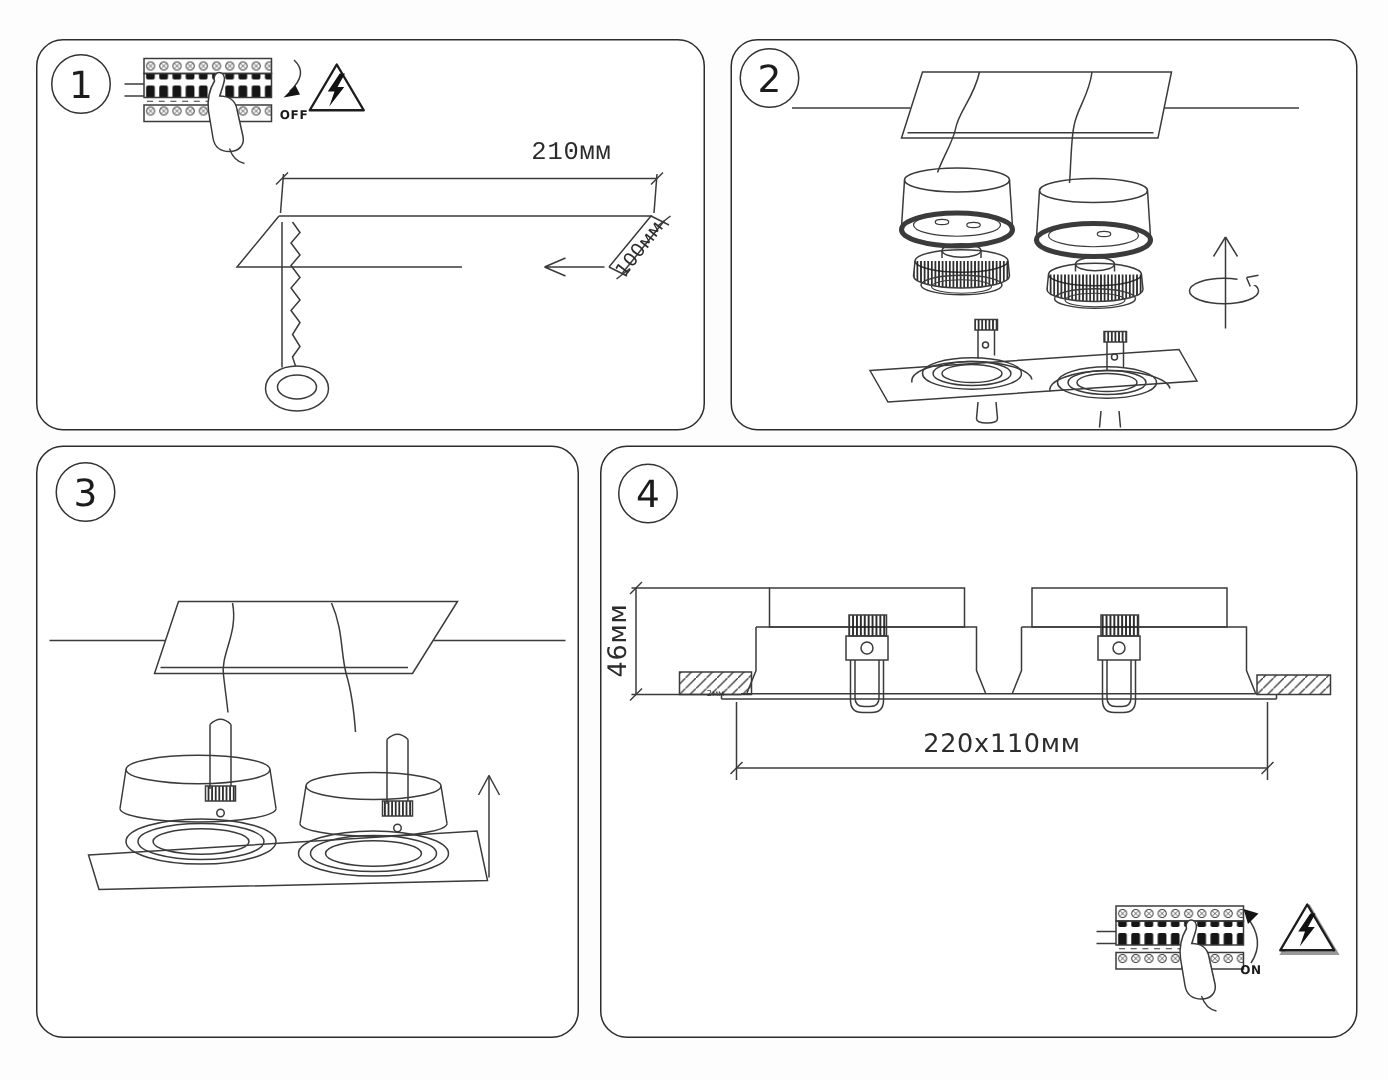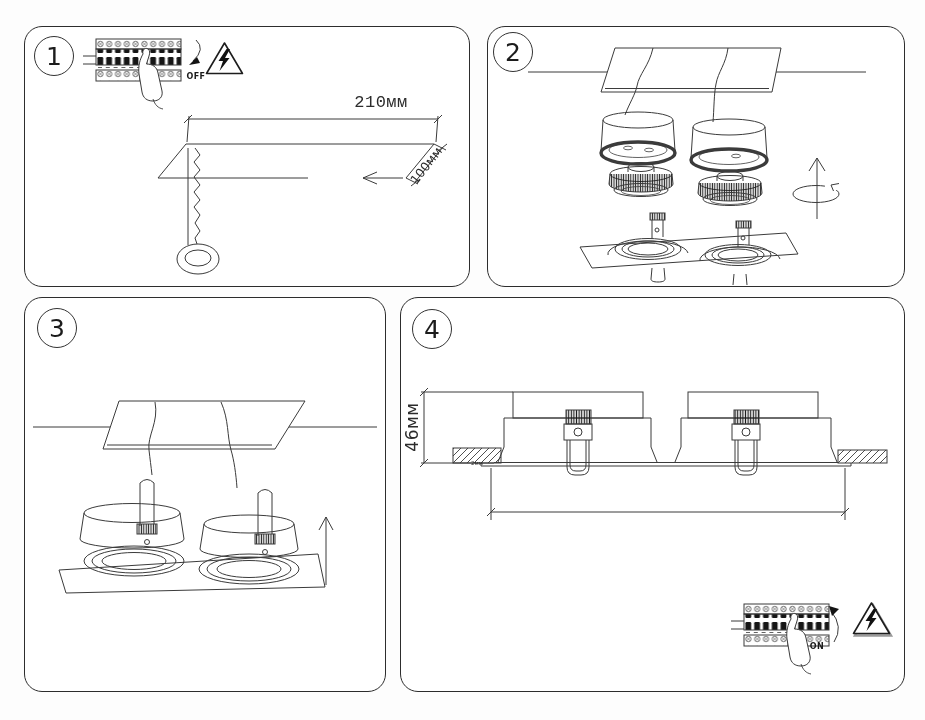--- a/index.html
+++ b/index.html
@@ -345,14 +345,15 @@
       </g>
       <g transform="translate(452,304)">
         <path d="M20,3 L38,33.5 H2 Z" stroke="#999" stroke-width="2.4" fill="none"></path>
         <path d="M18.5,1 L36.5,31.5 H0.5 Z" stroke="#1d1d1d" stroke-width="1.6" stroke-linejoin="round" fill="#ffffff"></path>
         <path d="M20.5,7 L12.5,19 h4.5 l-3.5,10 10,-13 h-4.5 l5,-9 z" fill="#111" stroke="none"></path>
       </g>
     </g>
   </svg>
   <span class="lbl dim-big rot-90" style="left:-25px;top:120px;width:70px;height:18px;">46мм</span>
   <span class="lbl dim-tiny" style="left:64px;top:162px;width:24px;">2мм</span>
-  <span class="lbl switch-lbl" style="left:394px;top:344px;width:44px;">ON</span>
+  <span class="lbl dim-big" style="left:197px;top:188px;width:140px;">220x110мм</span>
+  <span class="lbl switch-lbl" style="left:411px;top:344px;width:44px;">ON</span>
 </div>
 
 </body></html>

